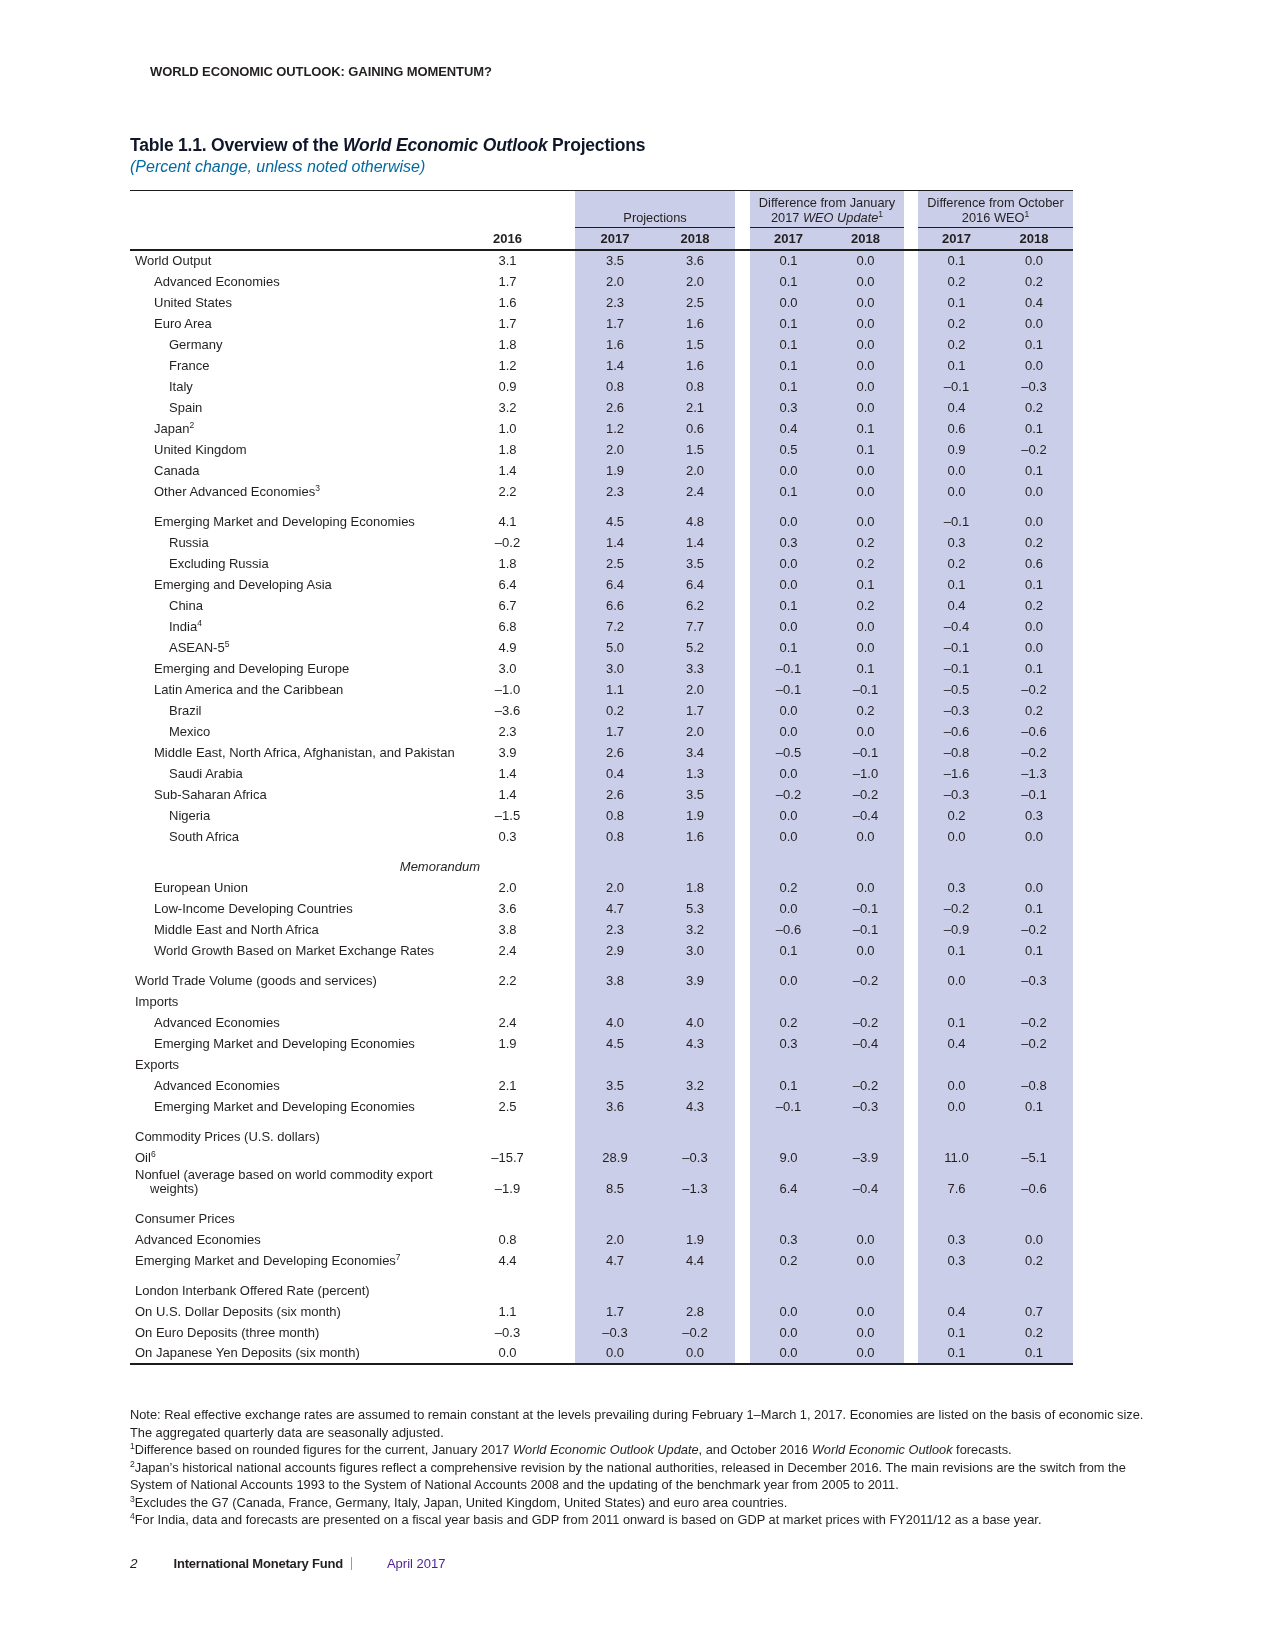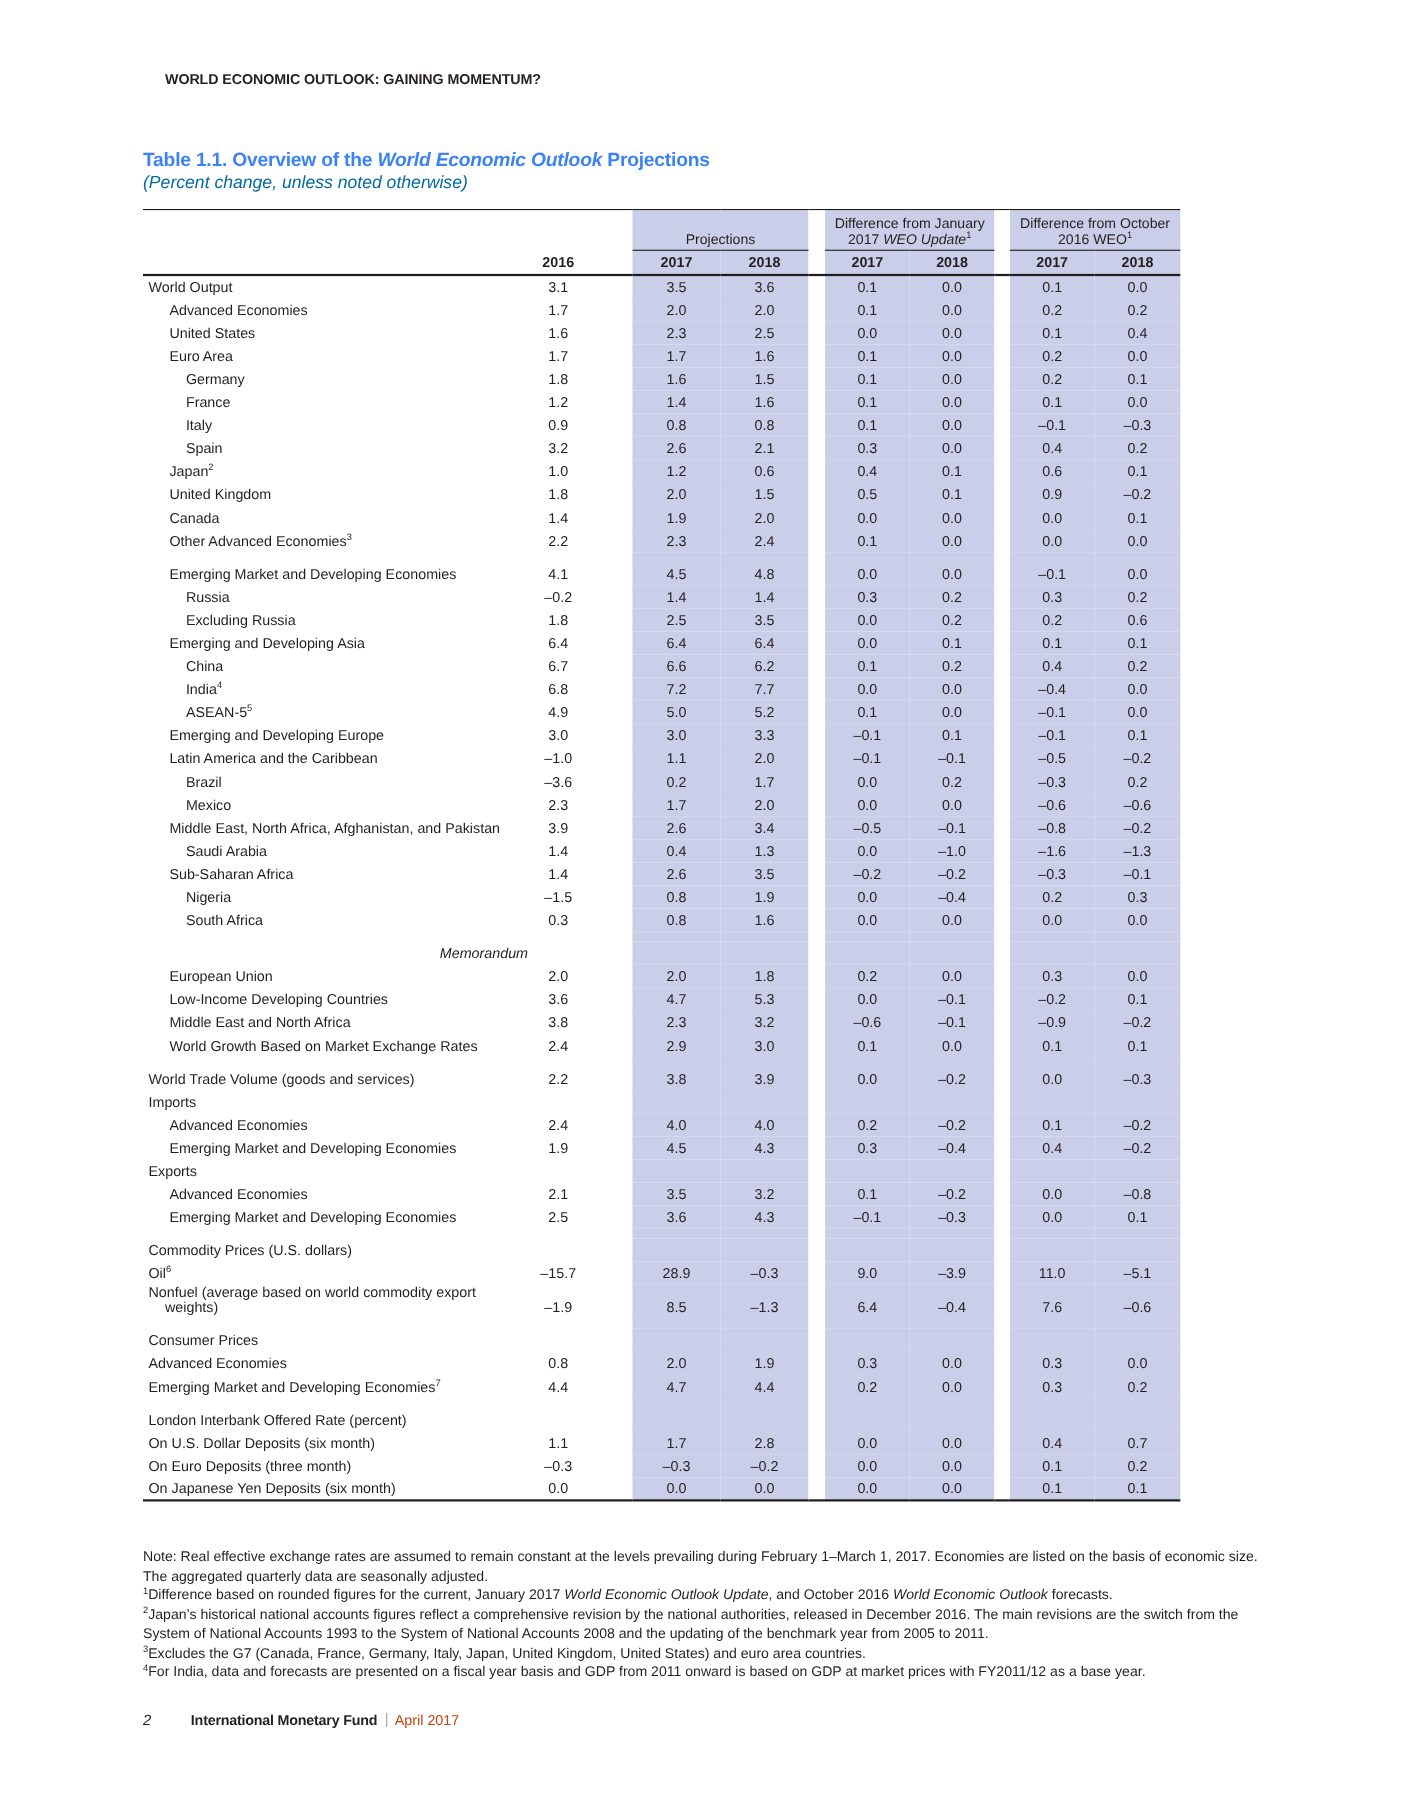--- a/index.html
+++ b/index.html
@@ -10,21 +10,21 @@
     -webkit-font-smoothing:antialiased;
   }
   .page { position:absolute; inset:0; }
 
   .running-head {
     position:absolute; top:64px; left:130px;
     font-size:13px; font-weight:bold; letter-spacing:-0.1px;margin-left:20px;
   }
   .table-title {
     position:absolute; top:135px; left:130px;
-    font-size:17.5px; font-weight:bold; letter-spacing:-0.2px; color:#3b82f6;
+    font-size:17.5px; font-weight:bold; letter-spacing:-0.2px; color:#0f172a;
     white-space:nowrap;
   }
   .table-title em { font-style:italic; }
   .table-subtitle {
     position:absolute; top:158px; left:130px;
     font-size:16px; font-style:italic; color:#0369a1;
   }
 
   table.weo {
     position:absolute; top:190px; left:130px; width:943px;
@@ -66,21 +66,21 @@
   
   .notes { position:absolute; top:1406px; left:130px; width:1022px; }
   .notes p { font-size:12.8px; line-height:17.5px; }
   .notes em { font-style:italic; }
 
   
   .footer { position:absolute; top:1556px; left:130px; font-size:13px; }
   .footer .pageno { font-style:italic; font-size:13.5px; }
   .footer .imf { font-weight:bold; margin-left:36px; letter-spacing:-0.2px; }
   .footer .sep { display:inline-block; border-left:1px solid #9b9b9b; height:13px; margin:0 7px 0 8px; vertical-align:-2px; }
-  .footer .date { color:#c2410c; }
+  .footer .date { color:#4c1d95;margin-left:28px; }
 </style>
 </head>
 <body>
 
 <div class="page">
 
   <div class="running-head">WORLD ECONOMIC OUTLOOK: GAINING MOMENTUM?</div>
 
   <div class="table-title"><span>Table 1.1. Overview of the </span><em>World Economic Outlook</em><span> Projections</span></div>
 

